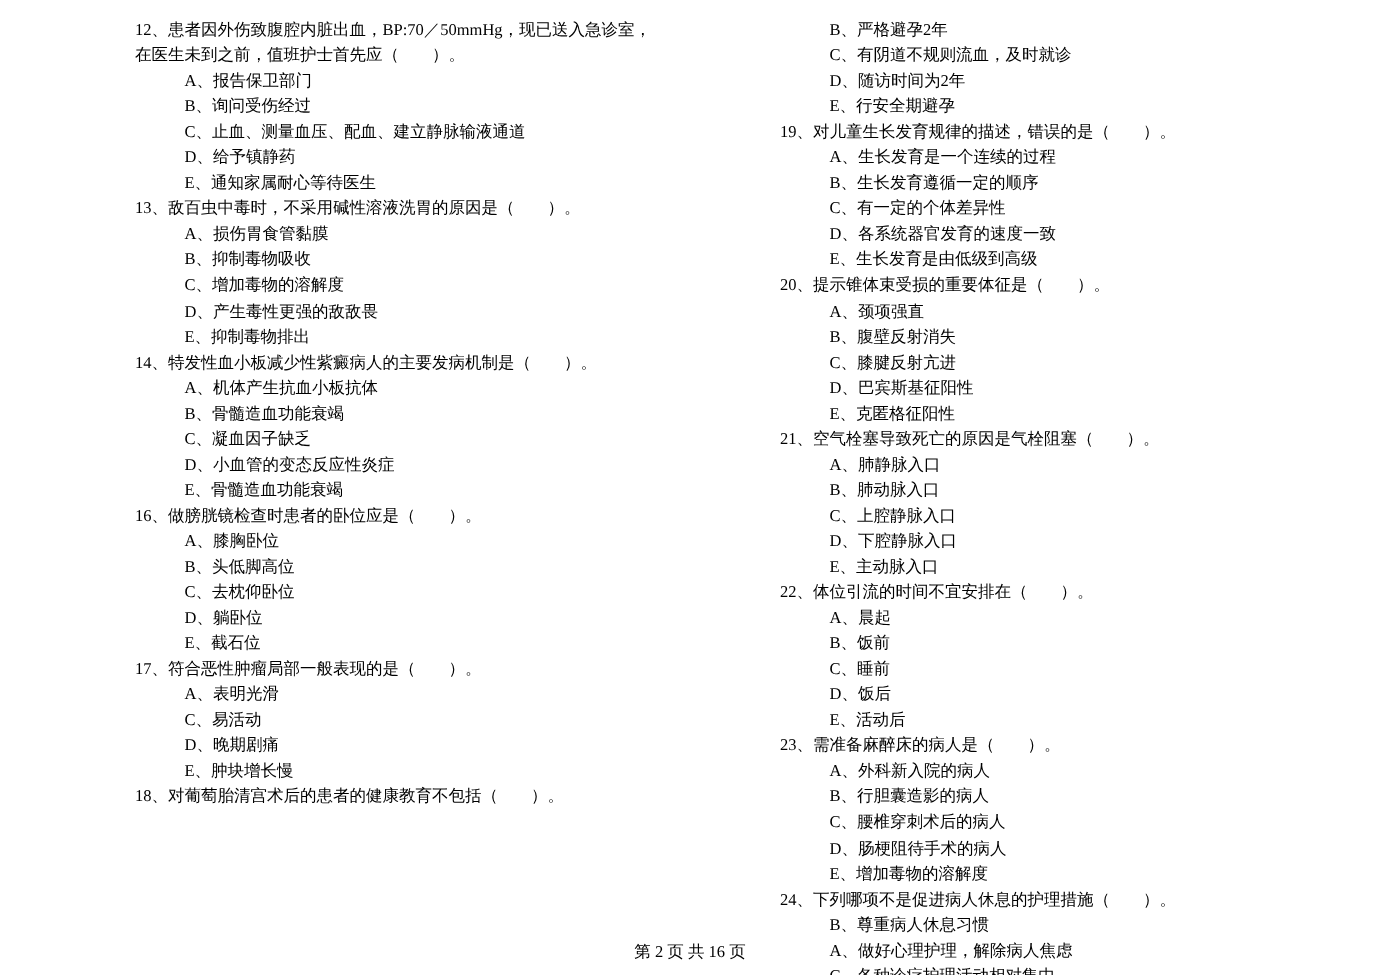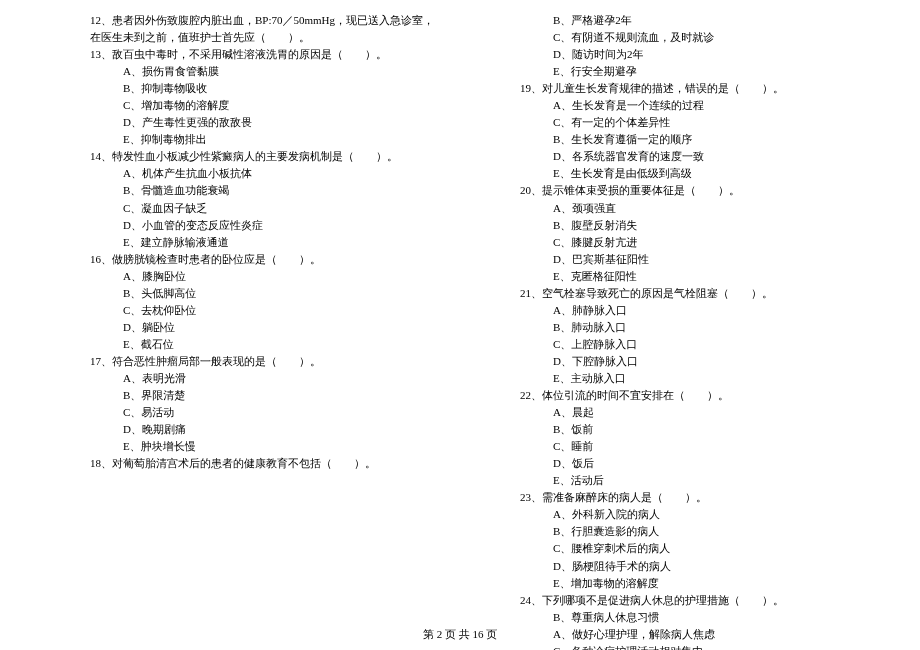--- a/index.html
+++ b/index.html
@@ -44,56 +44,62 @@
     font-size: 11px;
   }
 </style>
 </head>
 <body>
 
 <div class="page">
   <div class="col" id="col-left">
       <div class="q">
         <div class="q-stem">12、患者因外伤致腹腔内脏出血，BP:70／50mmHg，现已送入急诊室，在医生未到之前，值班护士首先应（　　）。</div>
+        <div class="opts">
+          <span class="opt">A、报告保卫部门</span>
+          <span class="opt">B、询问受伤经过</span>
+          <span class="opt">C、止血、测量血压、配血、建立静脉输液通道</span>
+          <span class="opt">D、给予镇静药</span>
+          <span class="opt">E、通知家属耐心等待医生</span>
+        </div>
       </div>
       <div class="q">
         <div class="q-stem">13、敌百虫中毒时，不采用碱性溶液洗胃的原因是（　　）。</div>
         <div class="opts">
           <span class="opt">A、损伤胃食管黏膜</span>
           <span class="opt">B、抑制毒物吸收</span>
           <span class="opt">C、增加毒物的溶解度</span>
           <span class="opt">D、产生毒性更强的敌敌畏</span>
           <span class="opt">E、抑制毒物排出</span>
         </div>
       </div>
       <div class="q">
         <div class="q-stem">14、特发性血小板减少性紫癜病人的主要发病机制是（　　）。</div>
         <div class="opts">
           <span class="opt">A、机体产生抗血小板抗体</span>
           <span class="opt">B、骨髓造血功能衰竭</span>
           <span class="opt">C、凝血因子缺乏</span>
           <span class="opt">D、小血管的变态反应性炎症</span>
-          <span class="opt">E、建立静脉输液通道</span>
+          <span class="opt">E、骨髓造血功能衰竭</span>
         </div>
       </div>
       <div class="q">
         <div class="q-stem">16、做膀胱镜检查时患者的卧位应是（　　）。</div>
         <div class="opts">
           <span class="opt">A、膝胸卧位</span>
           <span class="opt">B、头低脚高位</span>
           <span class="opt">C、去枕仰卧位</span>
           <span class="opt">D、躺卧位</span>
           <span class="opt">E、截石位</span>
         </div>
       </div>
       <div class="q">
         <div class="q-stem">17、符合恶性肿瘤局部一般表现的是（　　）。</div>
         <div class="opts">
           <span class="opt">A、表明光滑</span>
-          <span class="opt">B、界限清楚</span>
           <span class="opt">C、易活动</span>
           <span class="opt">D、晚期剧痛</span>
           <span class="opt">E、肿块增长慢</span>
         </div>
       </div>
       <div class="q">
         <div class="q-stem">18、对葡萄胎清宫术后的患者的健康教育不包括（　　）。</div>
       </div>
     </div>
   <div class="col" id="col-right">
@@ -102,22 +108,22 @@
           <span class="opt">B、严格避孕2年</span>
           <span class="opt">C、有阴道不规则流血，及时就诊</span>
           <span class="opt">D、随访时间为2年</span>
           <span class="opt">E、行安全期避孕</span>
         </div>
       </div>
       <div class="q">
         <div class="q-stem">19、对儿童生长发育规律的描述，错误的是（　　）。</div>
         <div class="opts">
           <span class="opt">A、生长发育是一个连续的过程</span>
+          <span class="opt">B、生长发育遵循一定的顺序</span>
           <span class="opt">C、有一定的个体差异性</span>
-          <span class="opt">B、生长发育遵循一定的顺序</span>
           <span class="opt">D、各系统器官发育的速度一致</span>
           <span class="opt">E、生长发育是由低级到高级</span>
         </div>
       </div>
       <div class="q">
         <div class="q-stem">20、提示锥体束受损的重要体征是（　　）。</div>
         <div class="opts">
           <span class="opt">A、颈项强直</span>
           <span class="opt">B、腹壁反射消失</span>
           <span class="opt">C、膝腱反射亢进</span>

